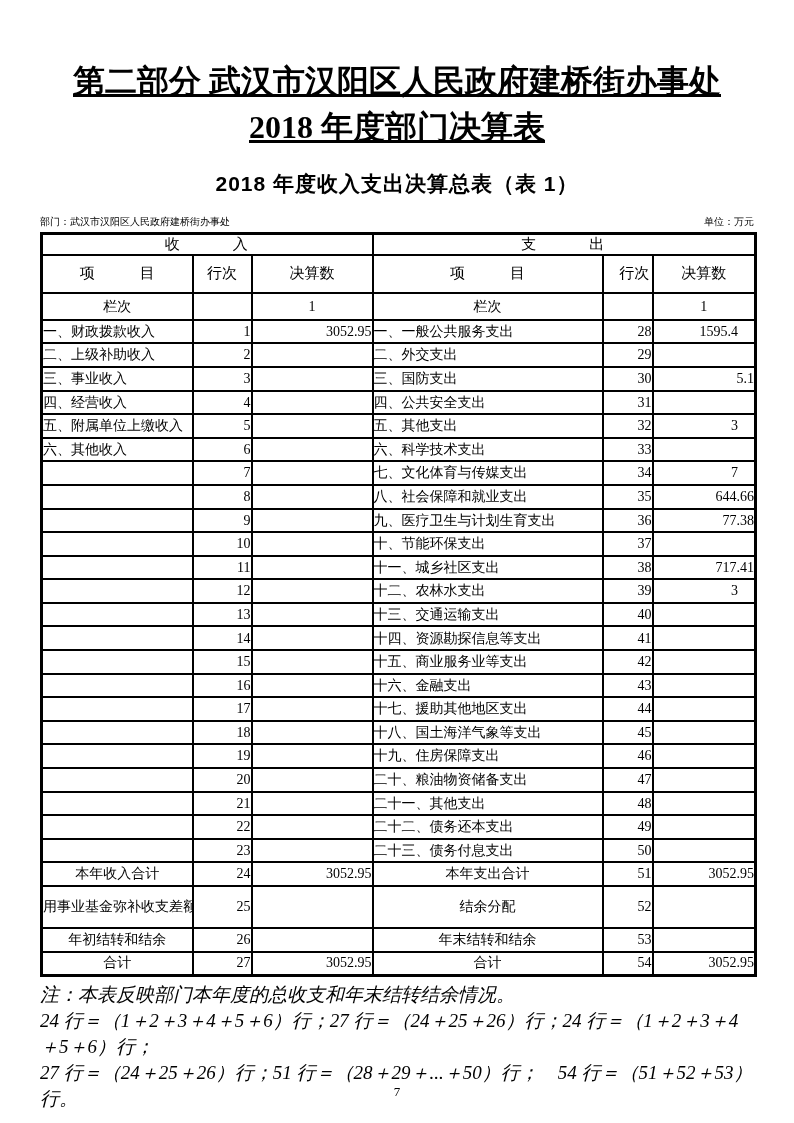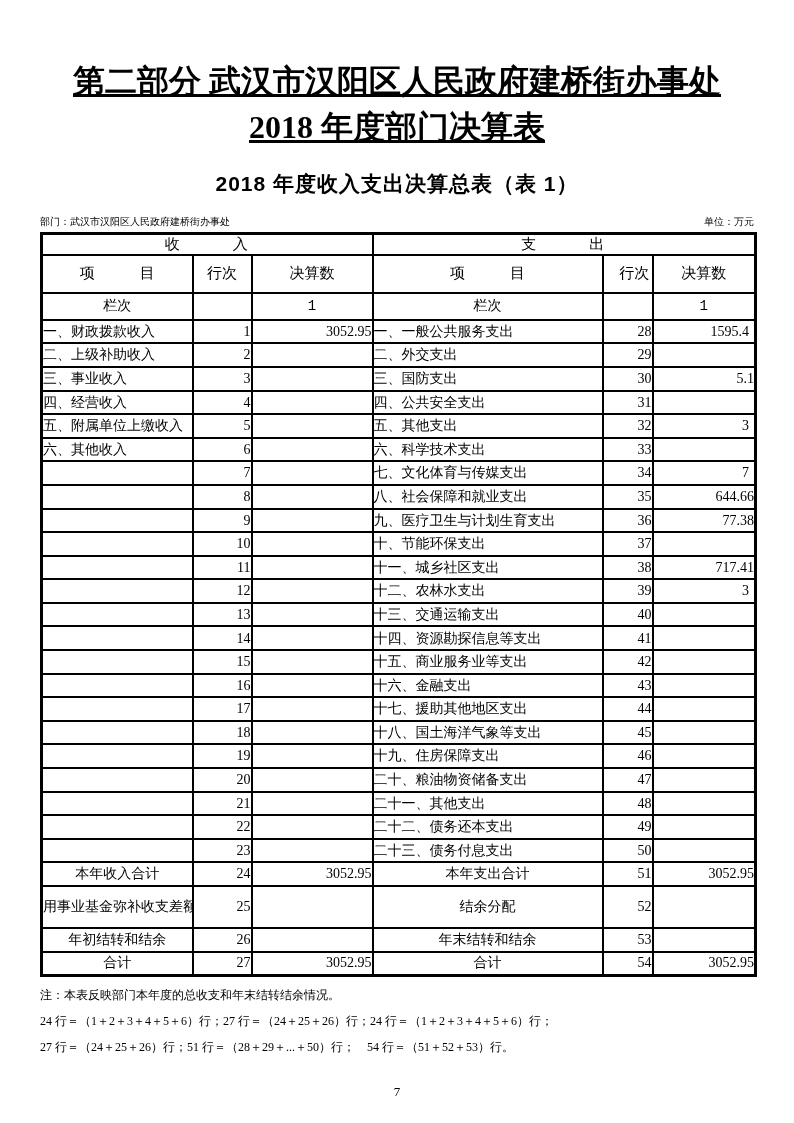--- a/index.html
+++ b/index.html
@@ -26,33 +26,33 @@
     font-size:14px;line-height:1.25;overflow:hidden;white-space:nowrap;
     vertical-align:middle;
   }
   table.budget th{font-size:15px;text-align:center;}
   col.c1{width:151px}col.c2{width:59px}col.c3{width:121px}
   col.c4{width:230px}col.c5{width:50px}col.c6{width:103px}
   td.sep,th.sep{border-left-width:3px;}
   tr.h-section{height:20px;}
   tr.h-section th{letter-spacing:2px;}
   tr.h-cols{height:38px;}
-  tr.h-index{height:27px;font-family:Liberation Mono, monospace;}
+  tr.h-index{height:27px;}
   tbody tr{height:23.6px;}
   tbody tr.tall{height:42px;}
   td.item{text-align:left;padding-left:3px;white-space:normal;}
   td.item.center{text-align:center;padding-left:0;}
   td.no{text-align:right;padding-right:6px;}
   td.amt{text-align:right;padding-right:3px;}
-  td.amt.clip{padding-right:5px;}
+  td.amt.clip{padding-right:16px;}
   td.center{text-align:center;}
   .vtop{vertical-align:top;}
   .vbottom{vertical-align:bottom;padding-bottom:1px;}
   .narrow{display:inline-block;width:1.1em;word-break:break-all;line-height:17px;text-align:center;}
-  .notes{margin-top:5px;font-size:12px;line-height:26px;}
+  .notes{margin-top:5px;font-size:19px;line-height:26px;font-style:italic;}
   .pageno{position:absolute;left:0;right:0;top:1084px;text-align:center;font-size:13px;}
 </style>
 </head>
 <body>
 
 <div class="doc">
 
   <h1 class="title">
     <span class="tline">第二部分 武汉市汉阳区人民政府建桥街办事处</span>
     <span class="tline">2018 年度部门决算表</span>

